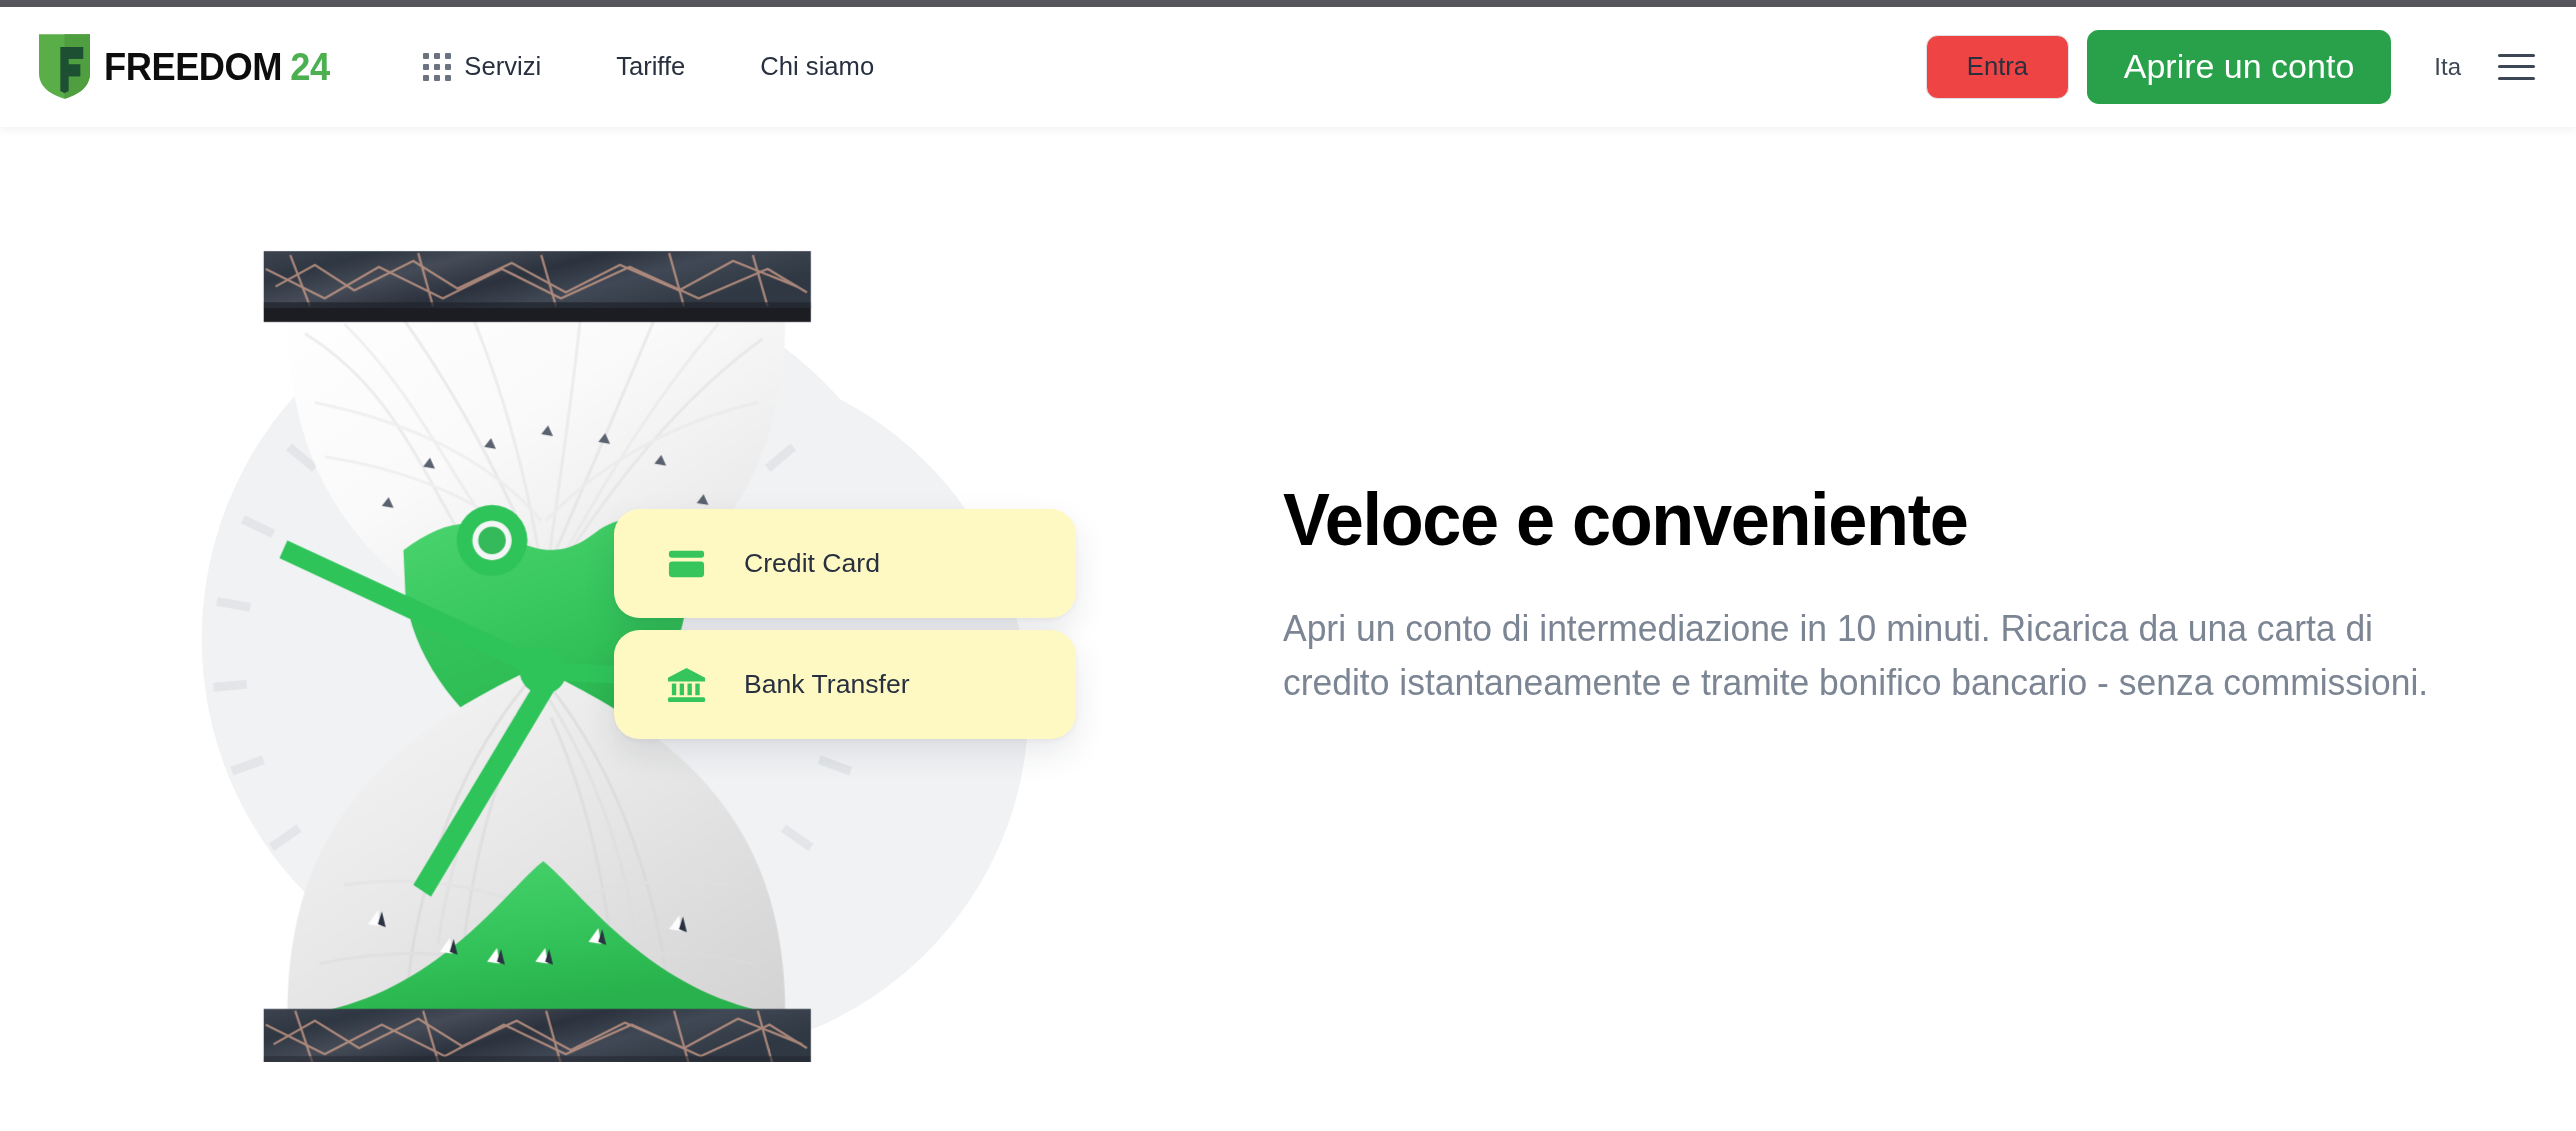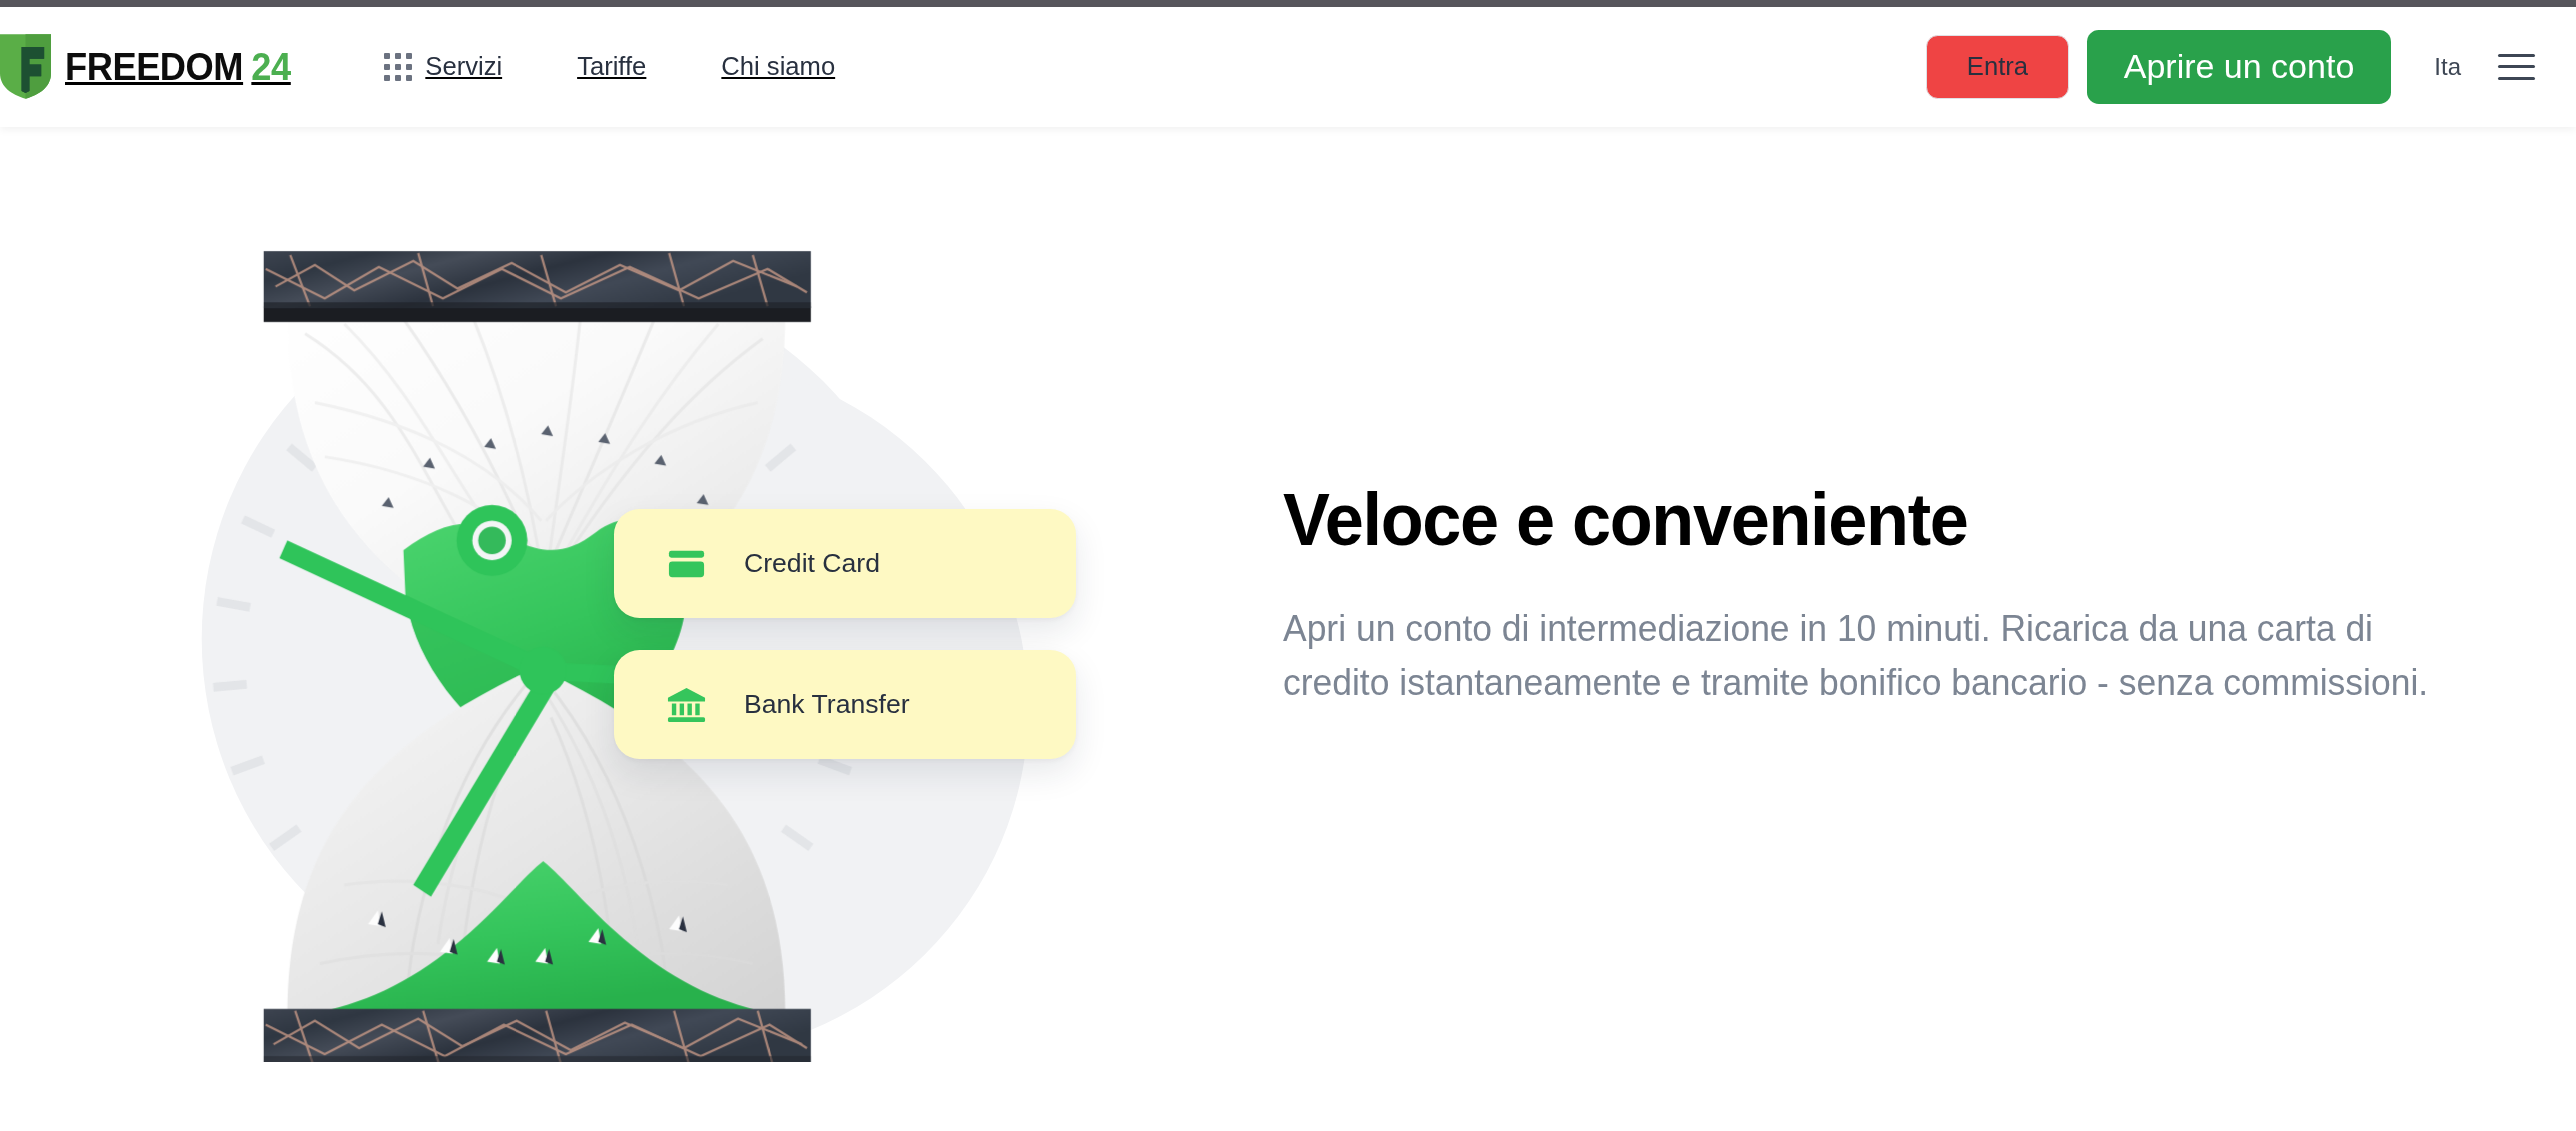--- a/index.html
+++ b/index.html
@@ -38,21 +38,21 @@
     background: #ffffff;
     display: flex;
     align-items: center;
     box-shadow: 0 3px 7.9px rgba(0,0,0,0.055);
     z-index: 40;
   }
 
   .header-left {
     display: flex;
     align-items: center;
-    text-decoration: underline;
+    padding-left: 39px;
   }
 
   
   .logo {
     display: flex;
     align-items: center;
     gap: 13.8px;
     cursor: pointer;
   }
   .logo-shield { width: 51px; height: 65px; display: block; }
@@ -177,21 +177,21 @@
     background: #fef9c3;
     border-radius: 25.6px;
     box-shadow: 0 13.8px 33px rgba(25,35,60,0.10), 0 2px 6.9px rgba(25,35,60,0.05);
     height: 109px;
     display: flex;
     align-items: center;
     padding-left: 52px;
     gap: 37px;
     cursor: pointer;
   }
-  .pay-card + .pay-card { margin-top: 32px; }
+  .pay-card + .pay-card { margin-top: 12px; }
   .pay-ico { width: 41px; height: 41px; flex: 0 0 auto; display: block; }
   .pay-label {
     font-size: 26.6px;
     color: #28303f;
     white-space: nowrap;
   }
 
   
   .copy {
     position: absolute;

